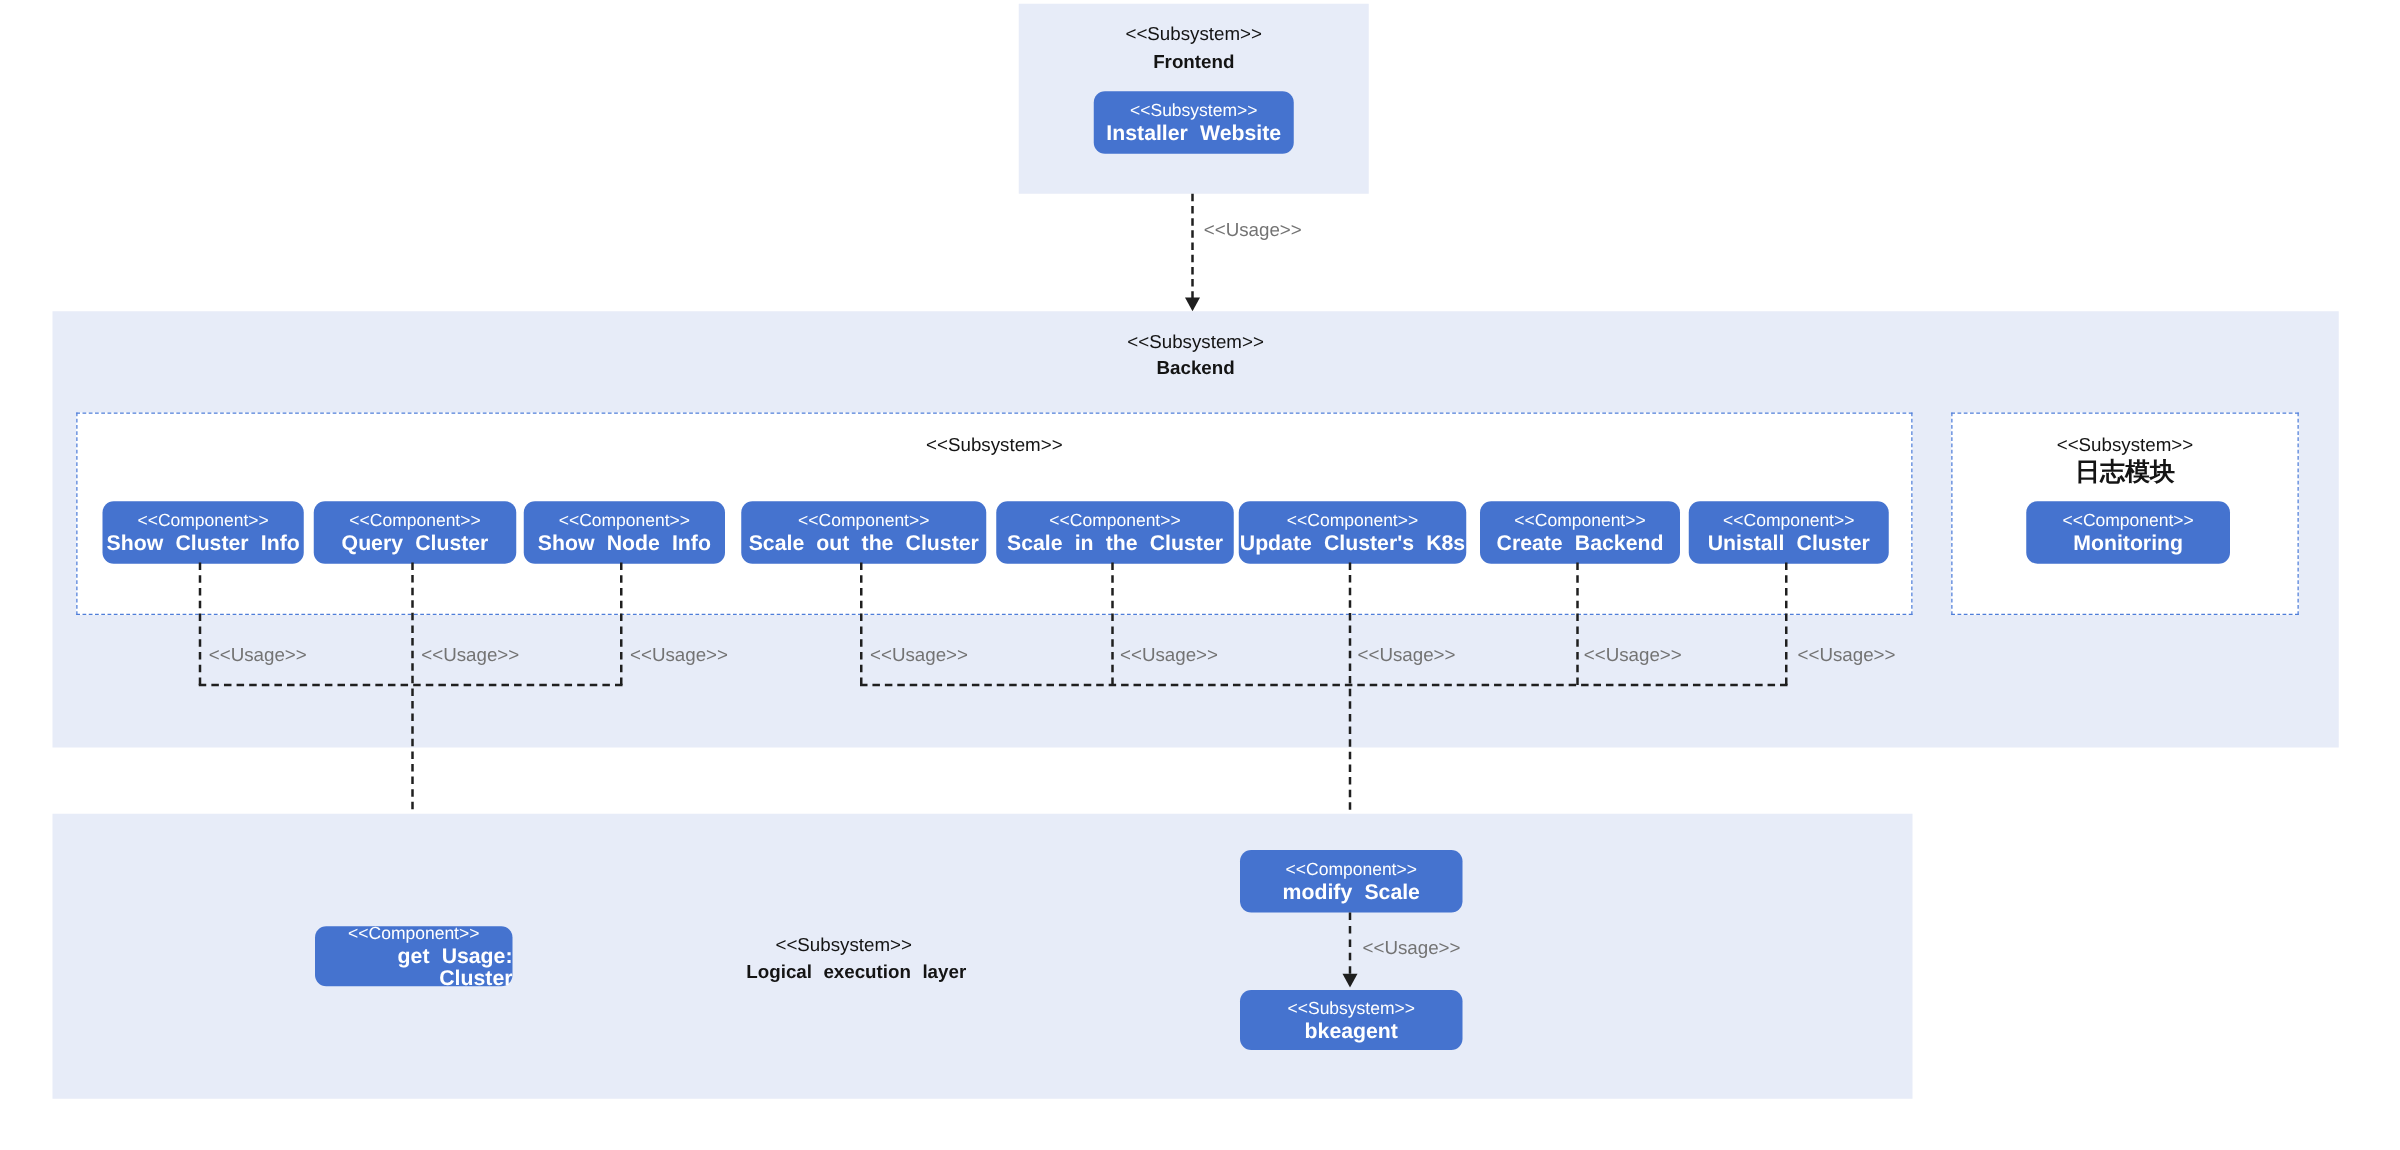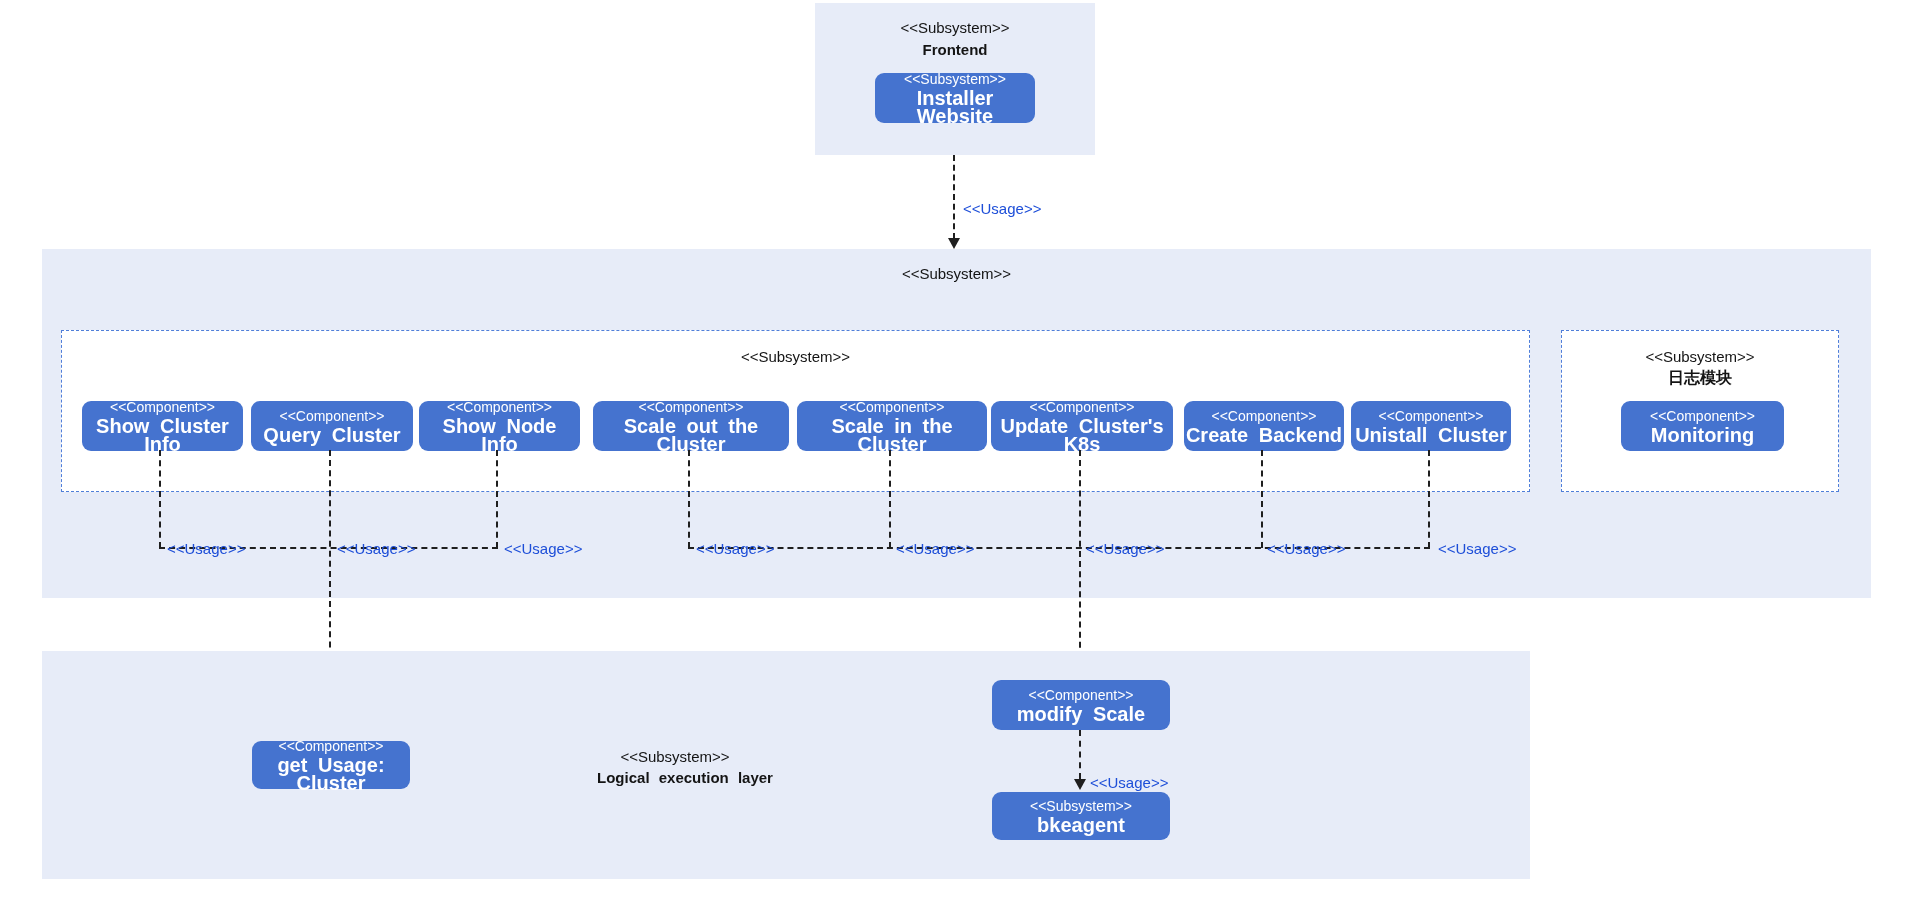--- a/index.html
+++ b/index.html
@@ -7,38 +7,38 @@
        font-family:"Liberation Sans","DejaVu Sans",sans-serif;color:#1a1a1a;}
   .canvas{position:relative;width:1920px;height:920px;background:#ffffff;padding-left:12px;}
 
   
   .container{position:absolute;background:#e7ecf8;}
   .dashed-box{position:absolute;background:#ffffff;border:1px dashed #4f7ed9;}
 
   
   .stereo{font-size:15px;line-height:20px;text-align:center;color:#141414;word-spacing:3px;}
   .box-title{font-size:15px;line-height:19px;font-weight:bold;text-align:center;color:#141414;word-spacing:5px;}
-  .box-title.cn{font-size:16px;line-height:22px;}
+  .box-title.cn{font-size:20px;line-height:22px;}
   .abs{position:absolute;}
   .full-w{left:0;width:100%;}
 
   
   .node{position:absolute;background:#4573cf;border-radius:9px;color:#ffffff;
         display:flex;flex-direction:column;align-items:center;justify-content:center;
         gap:1px;text-align:center;}
   .node .n-stereo{font-size:14px;line-height:17px;word-spacing:2px;}
-  .node .n-name{font-size:20px;line-height:18px;font-weight:bold;word-spacing:5px;}
+  .node .n-name{font-size:17px;line-height:18px;font-weight:bold;word-spacing:5px;text-align:right;}
 
   
   .vdash{position:absolute;width:0;border-left:2px dashed #1f1f1f;}
   .hdash{position:absolute;height:0;border-top:2px dashed #1f1f1f;}
   .arrow-down{position:absolute;width:0;height:0;
               border-left:6px solid transparent;border-right:6px solid transparent;
               border-top:11px solid #1f1f1f;}
-  .usage-label{position:absolute;font-size:15px;line-height:17px;color:#1d4ed8;white-space:nowrap;margin-top:24px;}
+  .usage-label{position:absolute;font-size:15px;line-height:17px;color:#737373;white-space:nowrap;}
 
   
   .fe-stack{position:absolute;left:0;top:15px;width:100%;display:flex;flex-direction:column;align-items:center;}
   .fe-stack .box-title{margin-top:2px;}
 </style>
 </head>
 <body>
 
 <div class="canvas">
 
@@ -52,20 +52,21 @@
       <div class="n-name">Installer Website</div>
     </div>
   </div>
 
   <div class="vdash" style="left:953px;top:155px;height:84px;"></div>
   <div class="arrow-down" style="left:948px;top:238px;"></div>
   <div class="usage-label" style="left:963px;top:176px;">&lt;&lt;Usage&gt;&gt;</div>
 
   <div class="container" style="left:42px;top:249px;width:1829px;height:349px;">
     <div class="abs full-w stereo" style="top:15px;">&lt;&lt;Subsystem&gt;&gt;</div>
+    <div class="abs full-w box-title" style="top:36px;">Backend</div>
 
     <div class="dashed-box" style="left:19px;top:81px;width:1467px;height:160px;">
       <div class="abs full-w stereo" style="top:16px;">&lt;&lt;Subsystem&gt;&gt;</div>
 
       <div class="node" style="left:20px;top:70px;width:161px;height:50px;">
         <div class="n-stereo">&lt;&lt;Component&gt;&gt;</div>
         <div class="n-name">Show Cluster Info</div>
       </div>
       <div class="node" style="left:189px;top:70px;width:162px;height:50px;">
         <div class="n-stereo">&lt;&lt;Component&gt;&gt;</div>

